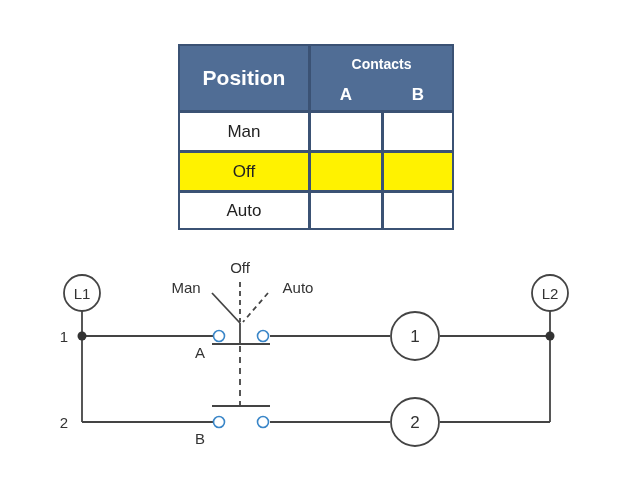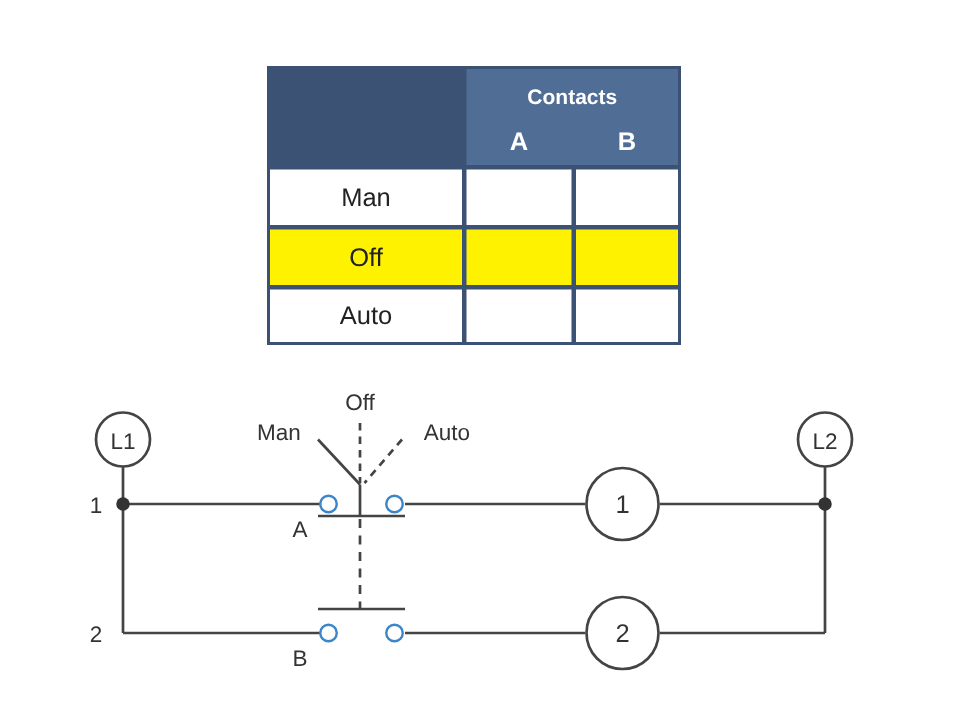--- a/index.html
+++ b/index.html
@@ -10,20 +10,21 @@
   .cell { position:absolute; display:flex; align-items:center; justify-content:center;
           color:#222; font-size:17px; }
   .hdr { background:#506d95; color:#fff; font-weight:bold; }
   svg { position:absolute; left:0; top:0; }
   .lbl { font-family:"Liberation Sans", sans-serif; fill:#333; }
 </style>
 </head>
 <body>
 
 <div class="tbl">
+  <div class="cell hdr" style="left:2px;top:2px;width:128px;height:64px;font-size:21px;">Position</div>
   <div class="cell hdr" style="left:133px;top:2px;width:141px;height:64px;"></div>
   <div class="cell" style="left:133px;top:4px;width:141px;height:32px;color:#fff;font-weight:bold;font-size:14px;">Contacts</div>
   <div class="cell" style="left:133px;top:38px;width:70px;height:26px;color:#fff;font-weight:bold;font-size:17px;">A</div>
   <div class="cell" style="left:205px;top:38px;width:70px;height:26px;color:#fff;font-weight:bold;font-size:17px;">B</div>
 
   <div class="cell" style="left:2px;top:69px;width:128px;height:37px;background:#fff;">Man</div>
   <div class="cell" style="left:133px;top:69px;width:70px;height:37px;background:#fff;"></div>
   <div class="cell" style="left:206px;top:69px;width:68px;height:37px;background:#fff;"></div>
 
   <div class="cell" style="left:2px;top:109px;width:128px;height:37px;background:#fff200;">Off</div>

